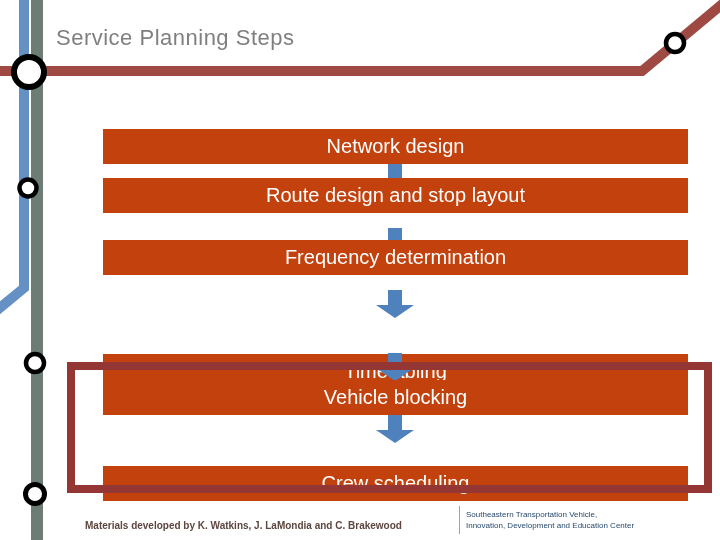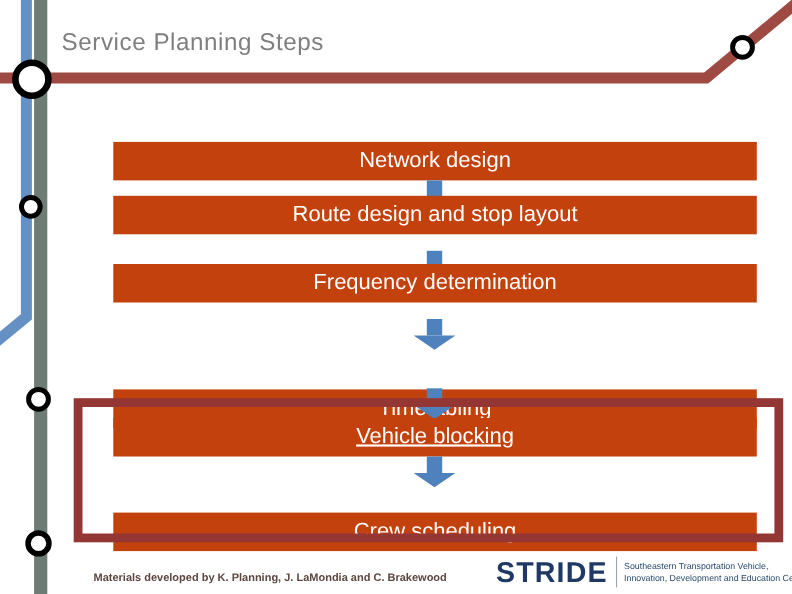--- a/index.html
+++ b/index.html
@@ -23,21 +23,21 @@
     position: absolute; left: 103px; width: 585px; height: 35px;
     background: #c2410c;
     color: #ffffff; font-size: 20px;
     display: flex; align-items: center; justify-content: center;
     z-index: 1; white-space: nowrap;
   }
   #step-0 { top: 129px; }
   #step-1 { top: 178px; text-align: right; }
   #step-2 { top: 240px; }
   #step-3 { top: 318px; margin-top: 36px; }
-  #step-4 { top: 380px; text-decoration: underline; }
+  #step-4 { top: 380px; }
   #step-5 { top: 466px; }
   .flow-arrow {
     position: absolute; left: 376px; width: 38px; height: 28px;
     z-index: 1;
   }
   #arrow-0 { top: 164px; } 
   #arrow-1 { top: 228px; }
   #arrow-2 { top: 290px; }
   #arrow-3 { top: 353px; }
   #arrow-4 { top: 415px; }
@@ -135,22 +135,21 @@
   <div class="stem"></div>
   <div class="head"></div>
 </div>
 
 <div id="step-5" class="step-box">
   <span>Crew scheduling</span>
 </div>
 
 <div class="highlight-rect"></div>
 
-<div class="footer-credits">Materials developed by K. Planning, J. LaMondia and C. Brakewood</div>
+<div class="footer-credits">Materials developed by K. Watkins, J. LaMondia and C. Brakewood</div>
 
 <div class="logo-block">
-  <span class="logo-word">STRIDE</span>
   <span class="logo-divider"></span>
   <span class="logo-tagline">
     <span>Southeastern Transportation Vehicle,</span><br>
     <span>Innovation, Development and Education Center</span>
   </span>
 </div>
 
 </body></html>

